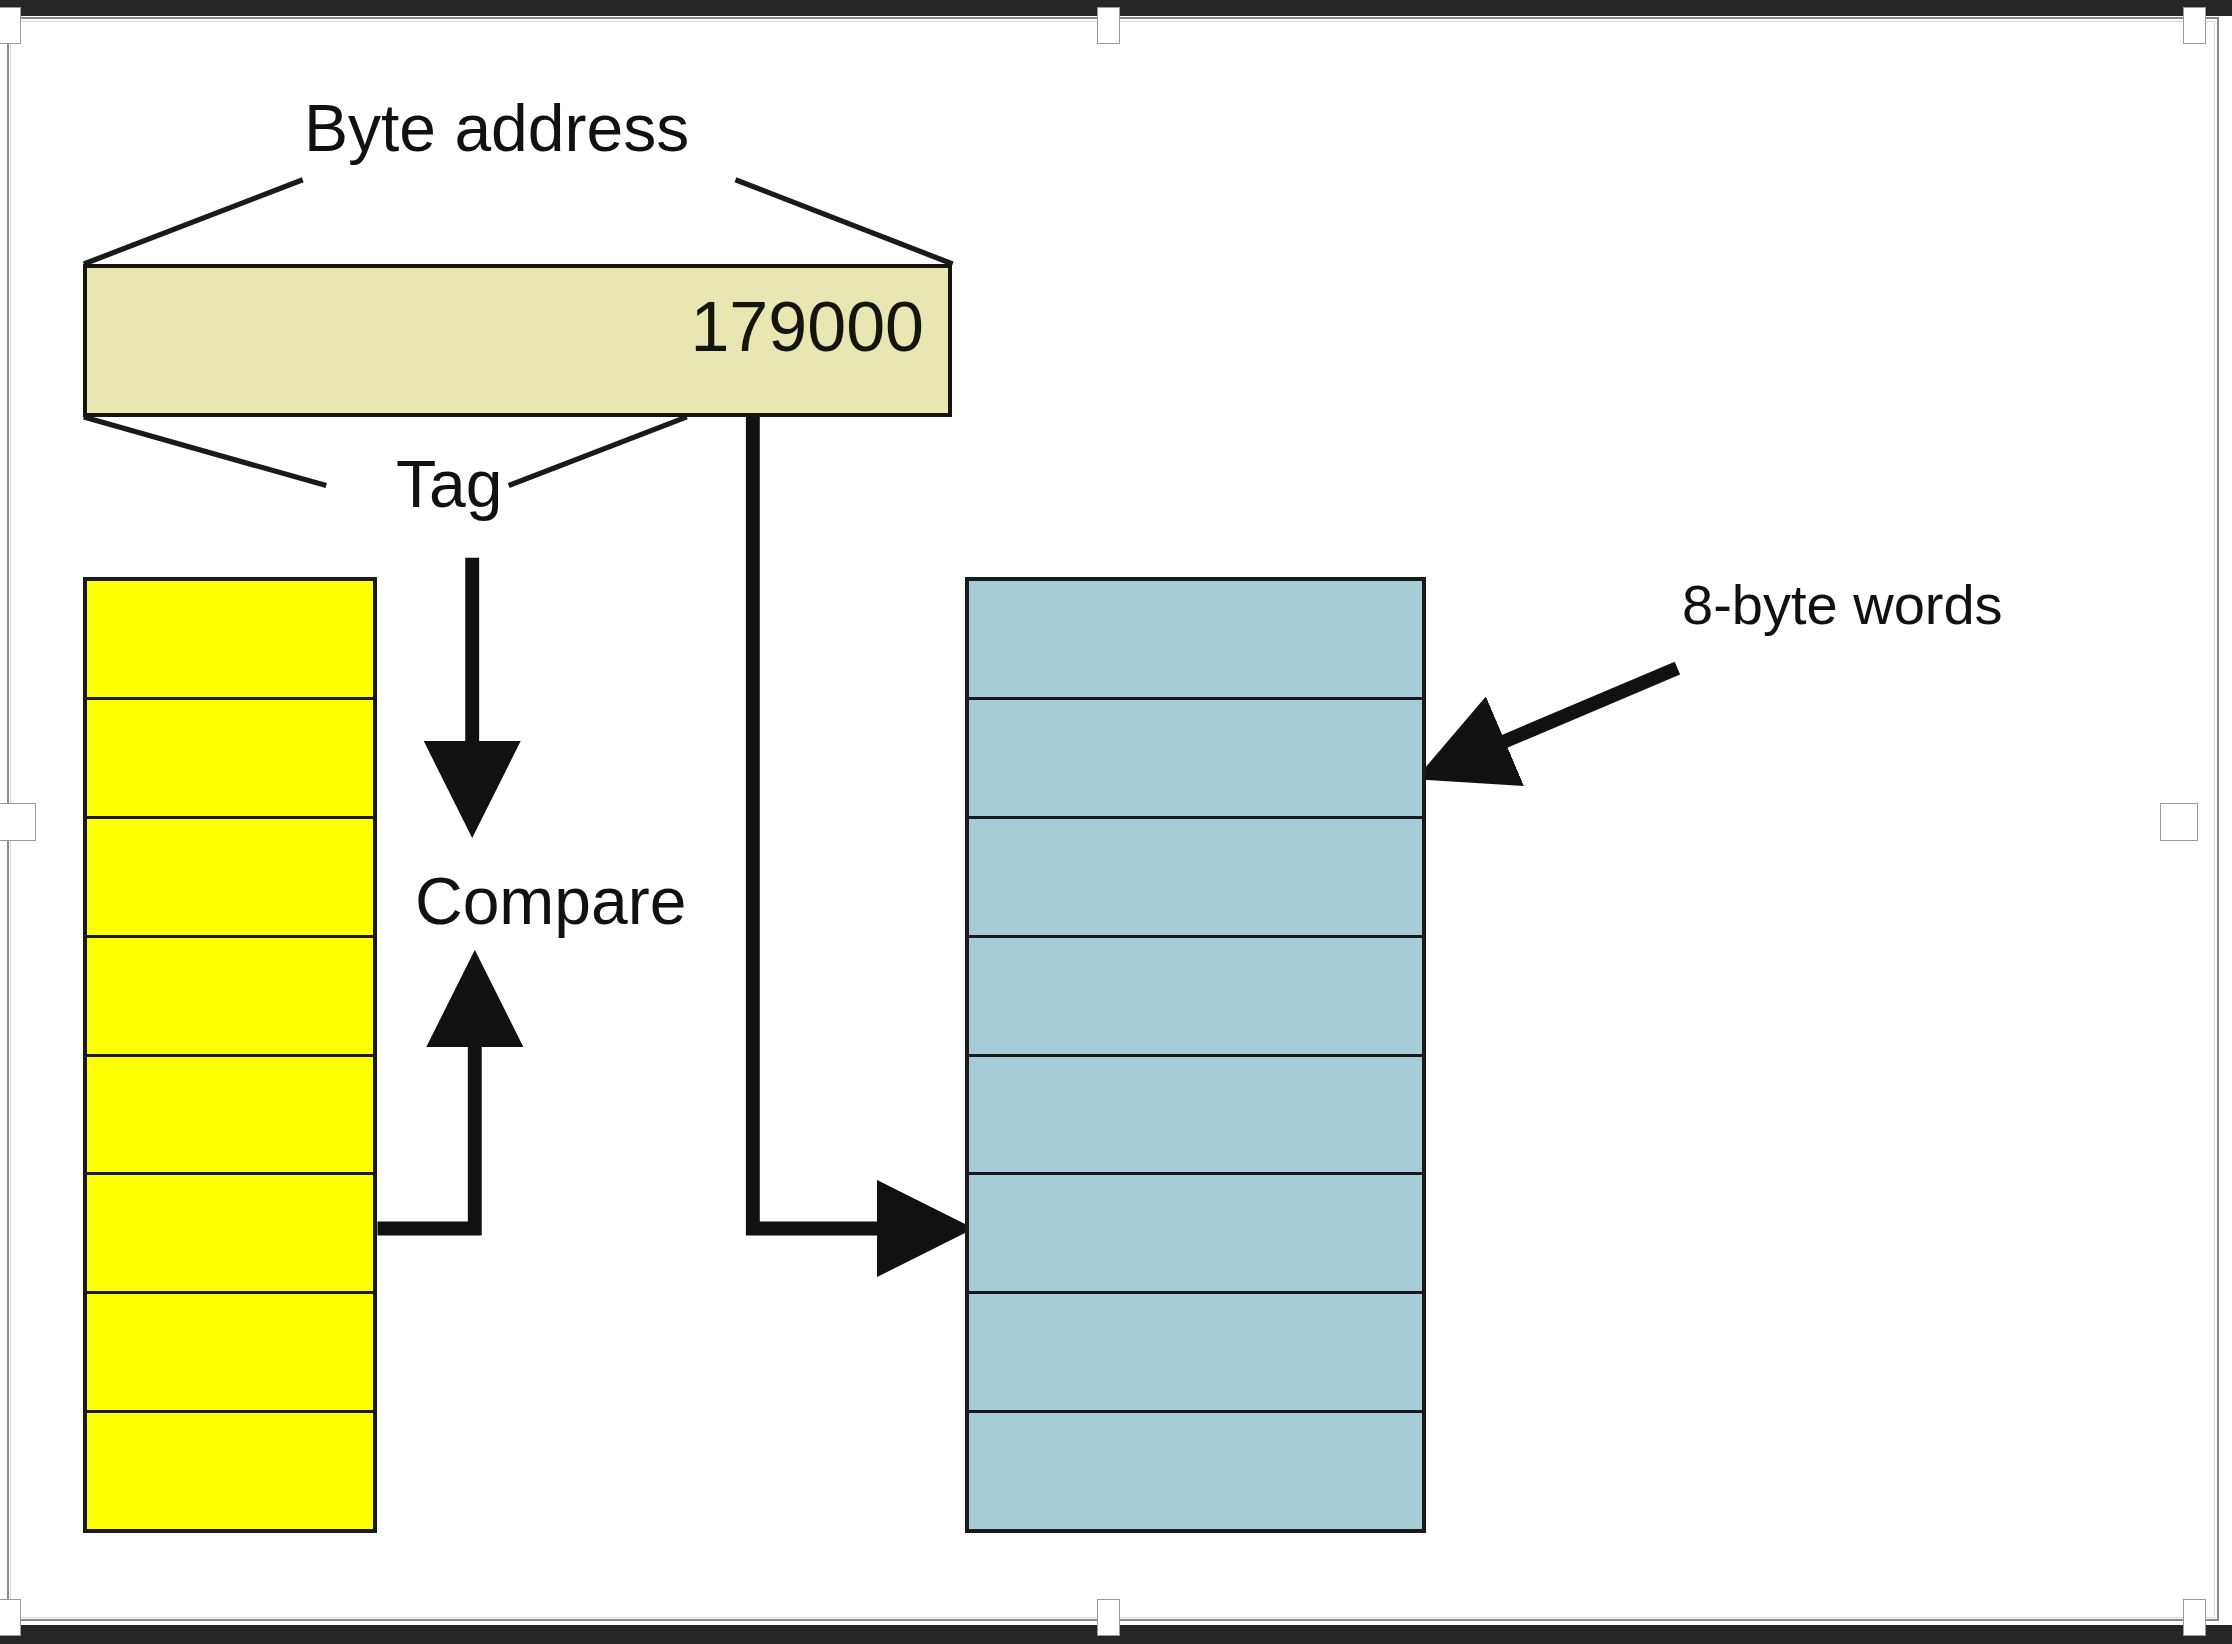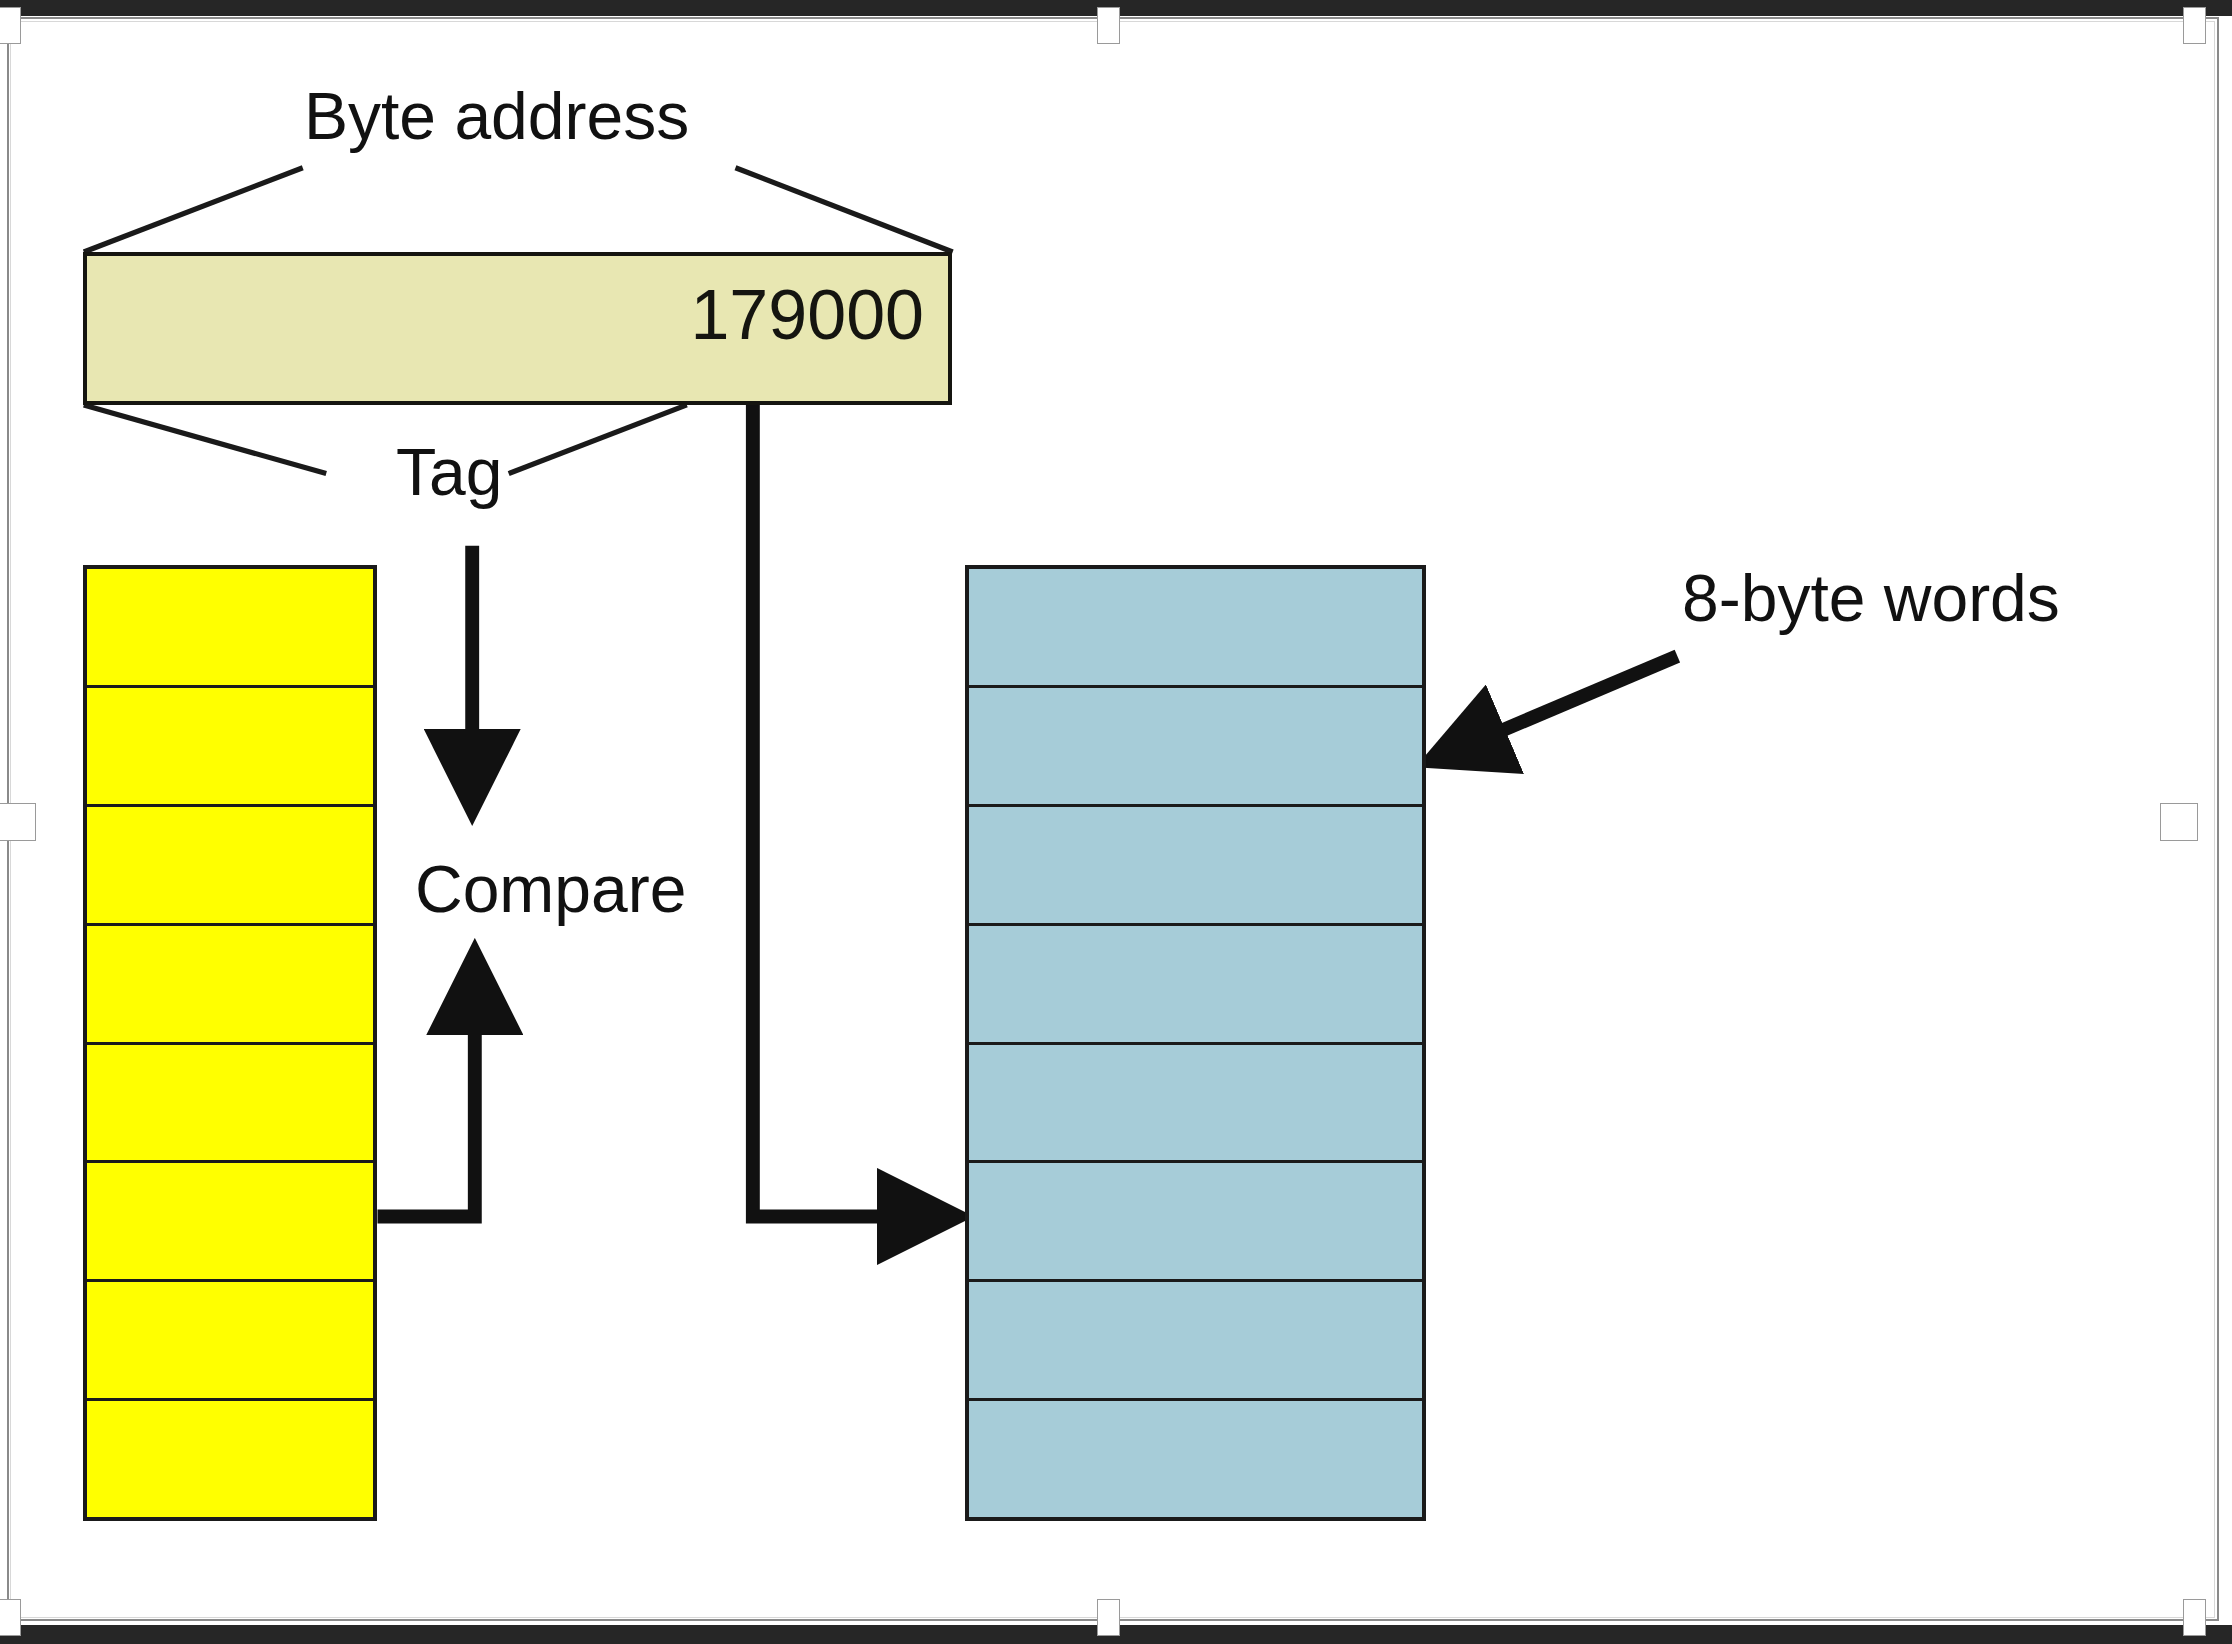--- a/index.html
+++ b/index.html
@@ -55,36 +55,36 @@
     border: 1.7px solid #9a9a9a;
     box-sizing: border-box;
     z-index: 40;
   }
   .handle.h-side { width: 38px; height: 38px; }
 
   
   #canvas {
     position: absolute;
     left: 0;
-    top: 0;
+    top: 12px;
     width: 2233px;
     height: 1364px;
     z-index: 10;
   }
   .lbl {
     position: absolute;
     color: #111111;
     font-family: "Liberation Sans", sans-serif;
     white-space: nowrap;
     line-height: 1;
   }
   #byte-address-label { left: 304px; top: 83px; font-size: 66px; }
   #tag-label          { left: 348px; top: 439px; font-size: 66px; margin-left: 48px; }
   #compare-label      { left: 415px; top: 856px; font-size: 66px; }
-  #eight-byte-label   { left: 1682px; top: 565px; font-size: 66px; }
+  #eight-byte-label   { left: 1682px; top: 565px; font-size: 56px; }
   #tag-array-label    { left: 91px; top: 1545px; font-size: 66px; }
   #data-array-label   { left: 1012px; top: 1545px; font-size: 66px; }
 
   
   #address-box {
     position: absolute;
     left: 83px;
     top: 252px;
     width: 869px;
     height: 153px;

